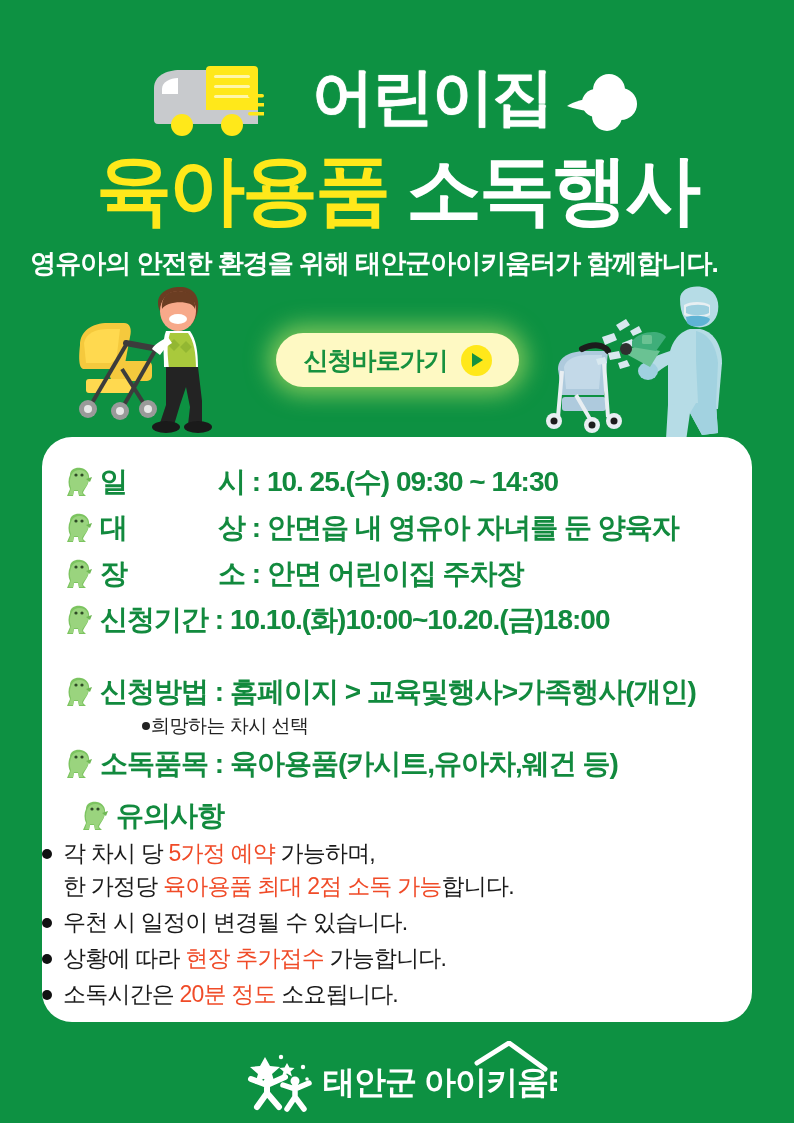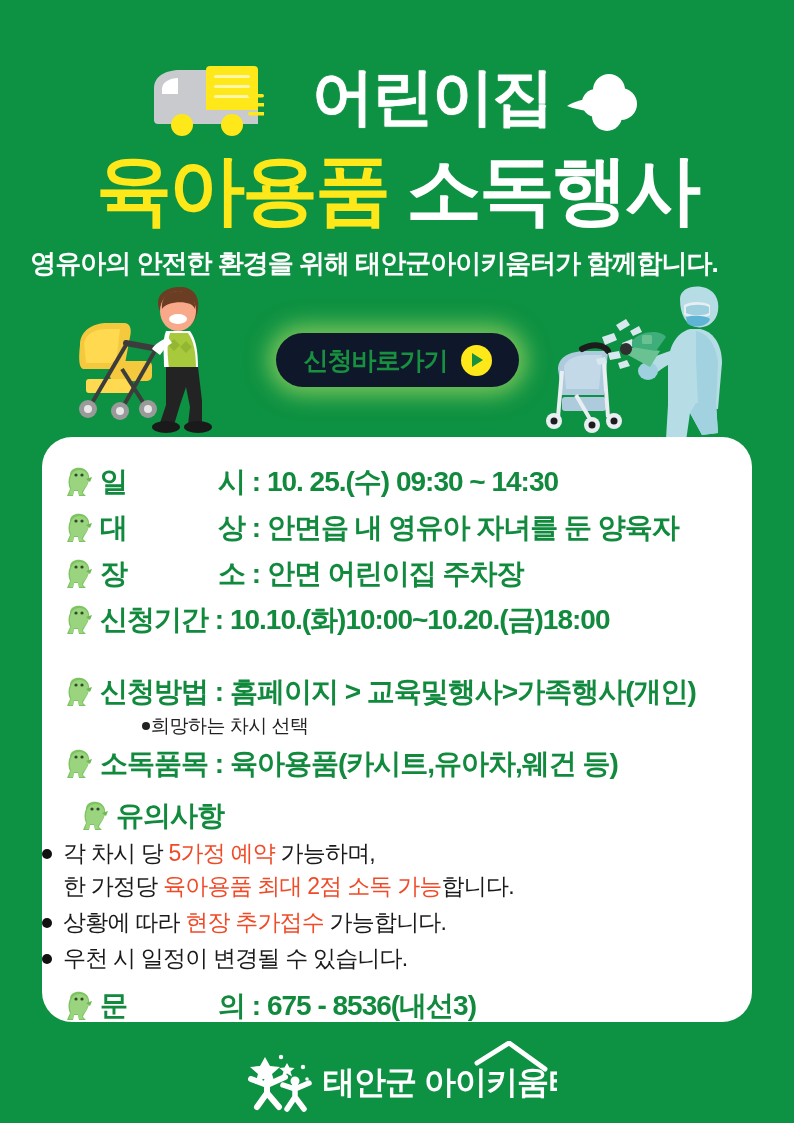--- a/index.html
+++ b/index.html
@@ -31,21 +31,21 @@
   .t2b{color:#ffffff;}
 
   .subtitle{
     position:absolute;left:0;top:246px;width:748px;text-align:center;
     font-size:26px;font-weight:bold;color:#ffffff;letter-spacing:-1px;
   }
 
   
   .cta{
     position:absolute;left:276px;top:333px;width:243px;height:54px;
-    background:#0f172a;border-radius:27px;
+    background:#fef9c3;border-radius:27px;
     display:flex;align-items:center;justify-content:center;gap:13px;
     box-shadow:0 0 22px 8px rgba(210,240,110,.55);
     cursor:pointer;
   }
   .cta-label{font-size:25px;font-weight:bold;color:#17913f;letter-spacing:-1px;}
   .cta-play{
     width:31px;height:31px;border-radius:50%;background:#ffe81a;
     display:flex;align-items:center;justify-content:center;
   }
   .cta-play i{
@@ -314,25 +314,29 @@
         <span class="lbl">유의사항</span>
       </div>
 
       <div class="notes" id="notes-list">
           <div class="note">
             <span class="dot"></span>
             <span class="txt"><span>각 차시 당 </span><span class="hl">5가정 예약</span><span> 가능하며,</span><br><span>한 가정당 </span><span class="hl">육아용품 최대 2점 소독 가능</span><span>합니다.</span></span>
           </div>
           <div class="note">
             <span class="dot"></span>
+            <span class="txt"><span>우천 시 일정이 변경될 수 있습니다.</span></span>
+          </div>
+          <div class="note">
+            <span class="dot"></span>
             <span class="txt"><span>상황에 따라 </span><span class="hl">현장 추가접수</span><span> 가능합니다.</span></span>
           </div>
           <div class="note">
             <span class="dot"></span>
-            <span class="txt"><span>우천 시 일정이 변경될 수 있습니다.</span></span>
+            <span class="txt"><span>소독시간은 </span><span class="hl">20분 정도</span><span> 소요됩니다.</span></span>
           </div>
         </div>
 
       <div class="contact">
         <svg class="dino" viewBox="0 0 34 34">
           <path d="M8 10 C8 4 14 2 19 3 C25 4 28 9 27 15 C26 21 22 24 21 28 L24 31 L17 31 L16 26 L12 26 L11 31 L5 31 L8 24 C6 20 6 14 8 10 Z" fill="#7cc460"></path>
           <path d="M10 9 C12 5 18 4 22 6 C26 8 27 13 26 17 C25 22 21 24 20 27 L21 30 L17 30 L16 25 L12 25 L11 30 L7 30 L9 23 C7 19 8 12 10 9 Z" fill="#9ad47e"></path>
           <circle cx="14" cy="10" r="1.6" fill="#2e4a26"></circle>
             <circle cx="20" cy="10" r="1.6" fill="#2e4a26"></circle>
           <path d="M24 14 L30 12 L28 17 Z" fill="#6fb855"></path>

